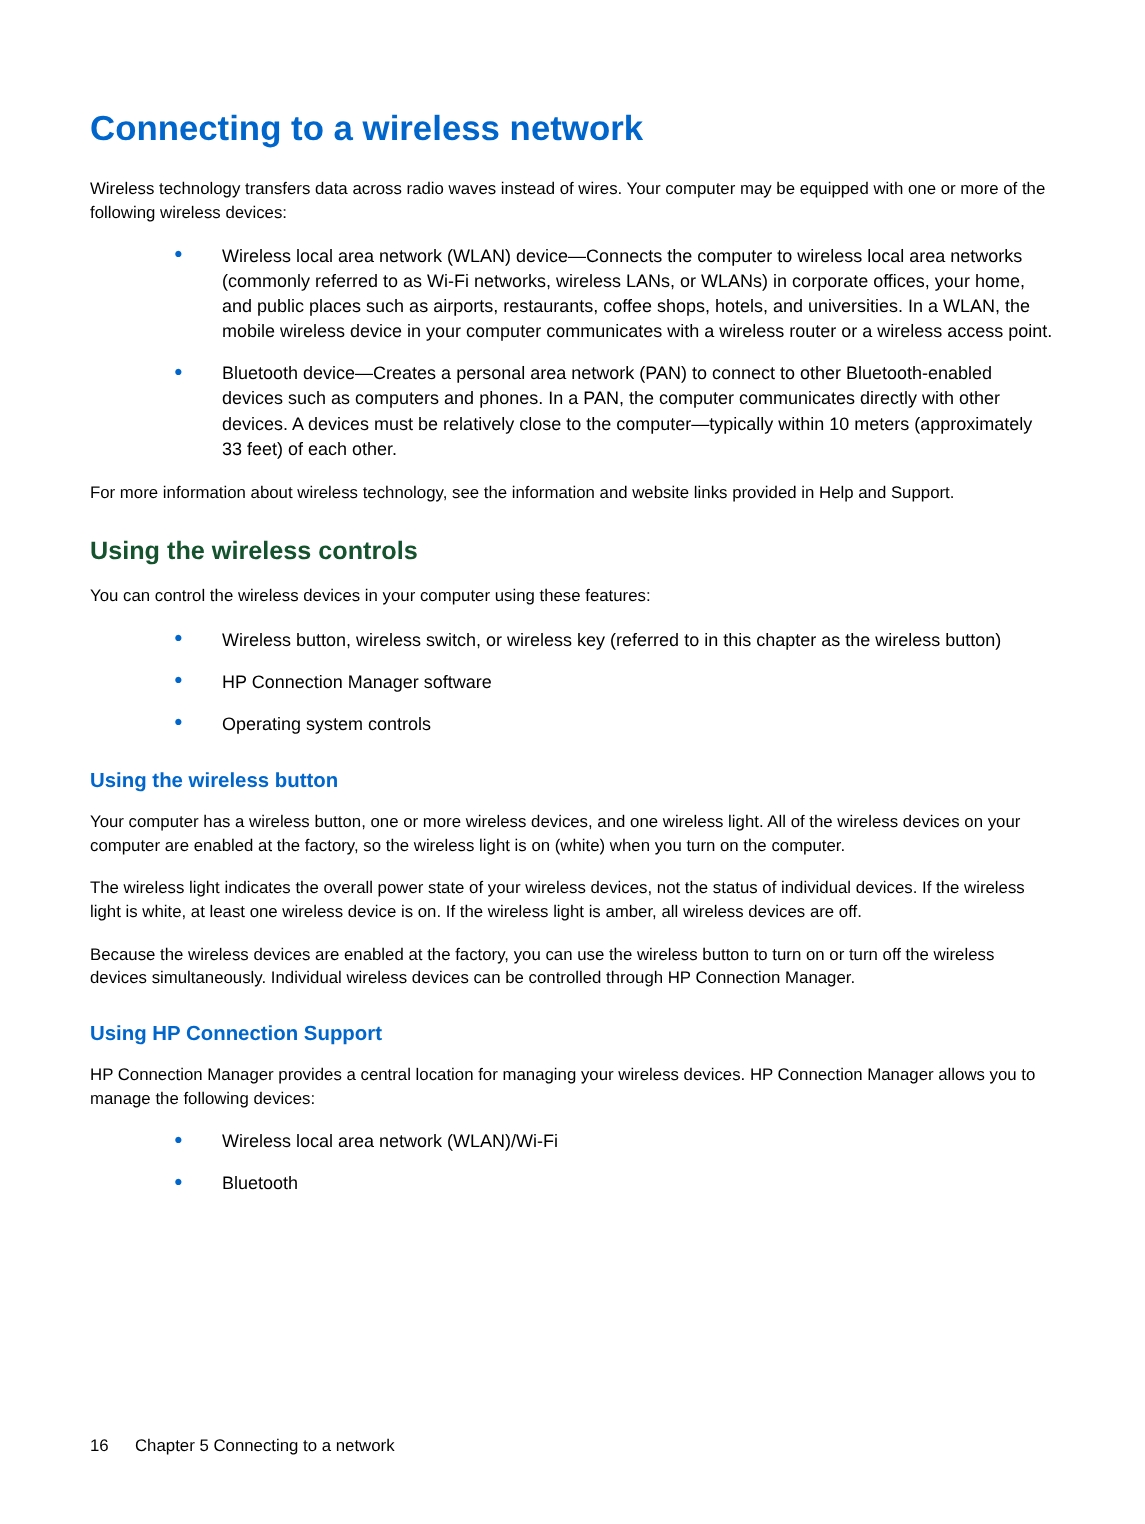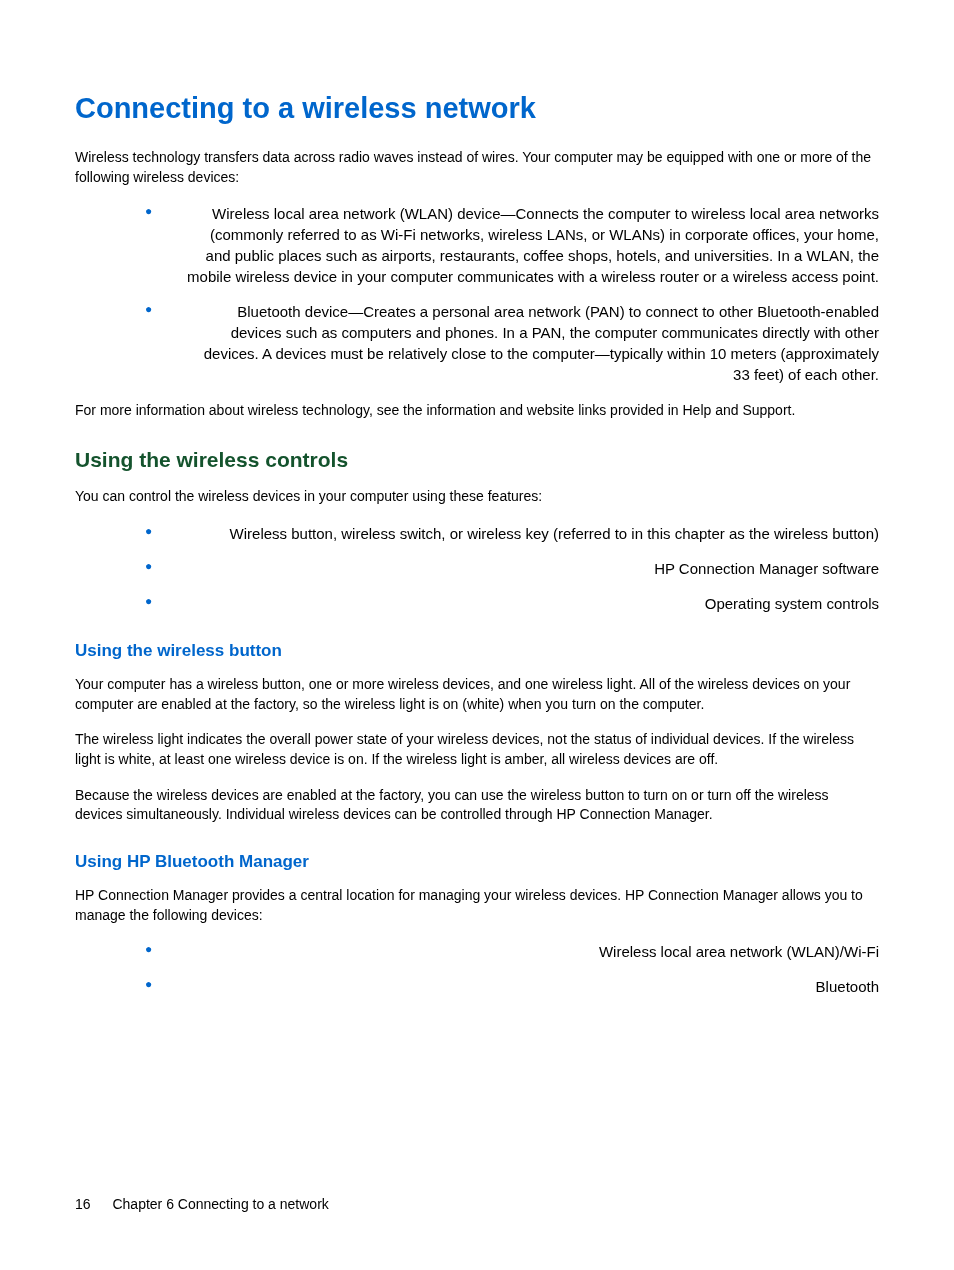--- a/index.html
+++ b/index.html
@@ -43,21 +43,20 @@
     margin: 0 0 16px 0;
     color: #000;
   }
   .indented {
     margin-left: 70px;
   }
   ul.bullet-list {
     list-style: none;
     margin: 0 0 16px 0;
     padding: 0;
-    text-align: right;
   }
   ul.bullet-list li {
     position: relative;
     padding-left: 40px;
     margin-left: 70px;
     margin-bottom: 14px;
     font-size: 15px;
     line-height: 1.4;
   }
   ul.bullet-list li::before {
@@ -104,28 +103,28 @@
     <li>HP Connection Manager software</li>
     <li>Operating system controls</li>
   </ul>
 
   <h3 class="subsub-heading">Using the wireless button</h3>
 
   <p class="body-text indented">Your computer has a wireless button, one or more wireless devices, and one wireless light. All of the wireless devices on your computer are enabled at the factory, so the wireless light is on (white) when you turn on the computer.</p>
   <p class="body-text indented">The wireless light indicates the overall power state of your wireless devices, not the status of individual devices. If the wireless light is white, at least one wireless device is on. If the wireless light is amber, all wireless devices are off.</p>
   <p class="body-text indented">Because the wireless devices are enabled at the factory, you can use the wireless button to turn on or turn off the wireless devices simultaneously. Individual wireless devices can be controlled through HP Connection Manager.</p>
 
-  <h3 class="subsub-heading">Using HP Bluetooth Manager</h3>
+  <h3 class="subsub-heading">Using HP Connection Support</h3>
 
   <p class="body-text indented">HP Connection Manager provides a central location for managing your wireless devices. HP Connection Manager allows you to manage the following devices:</p>
 
   <ul class="bullet-list">
     <li>Wireless local area network (WLAN)/Wi-Fi</li>
     <li>Bluetooth</li>
   </ul>
 
 
   <div class="footer">
     <span class="page-num">16</span>
-    <span>Chapter 6   Connecting to a network</span>
+    <span>Chapter 5   Connecting to a network</span>
   </div>
 
 </div>
 
 </body></html>

